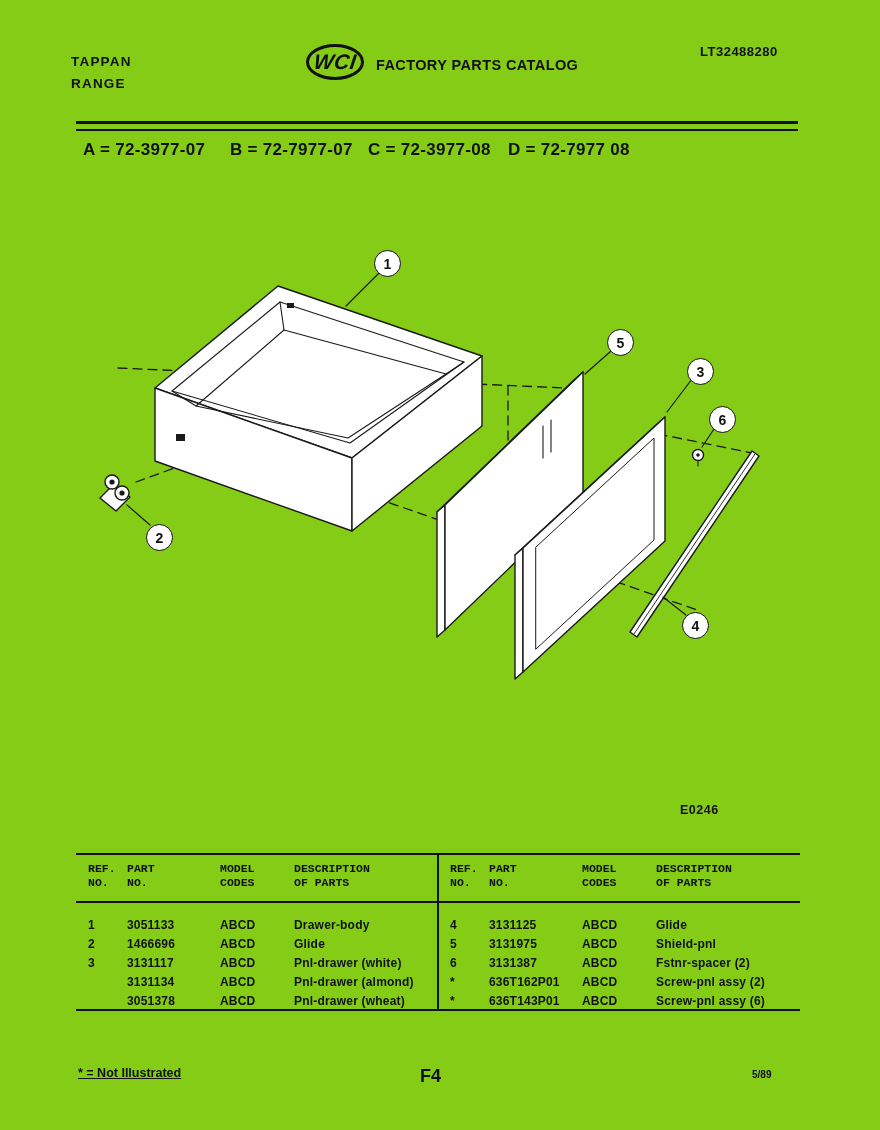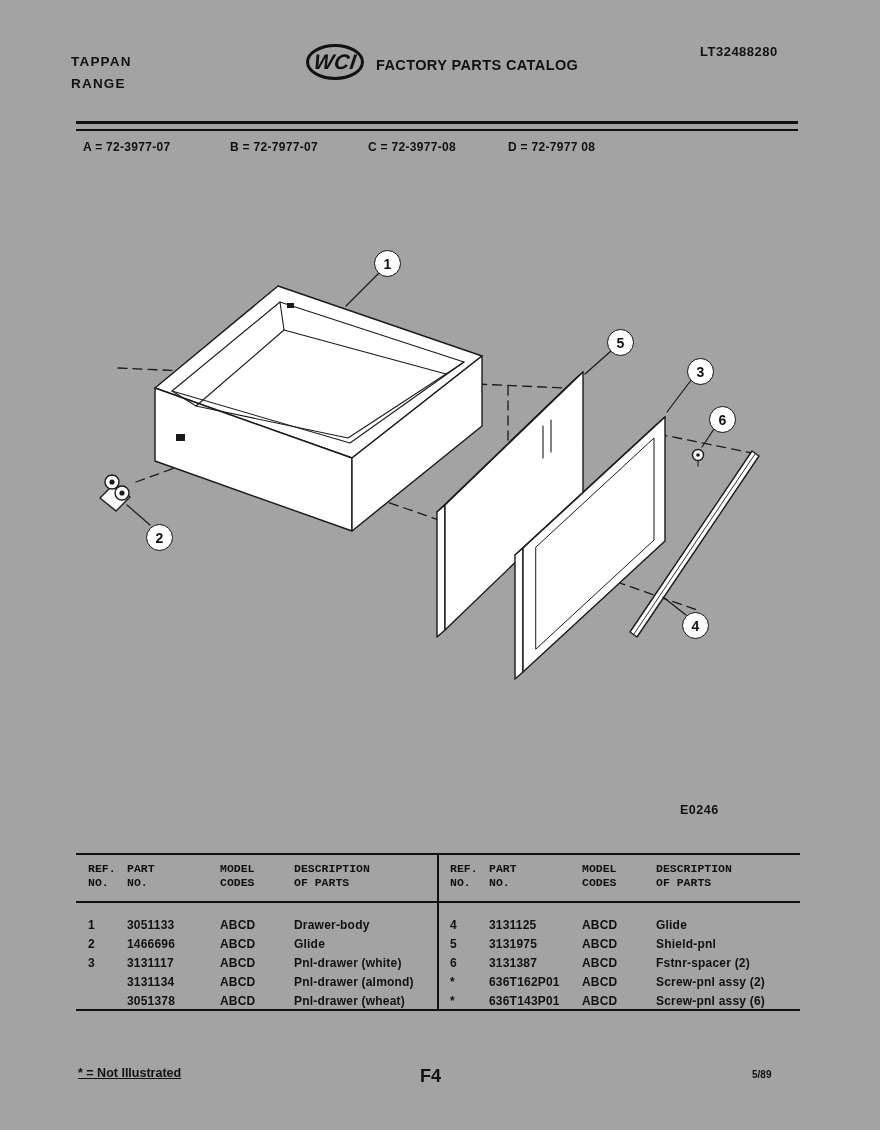--- a/index.html
+++ b/index.html
@@ -1,32 +1,32 @@
 <!DOCTYPE html>
 <html><head>
 <meta charset="utf-8">
 <style>
   * { box-sizing: border-box; margin: 0; padding: 0; }
   body { background: #d9d9d9; font-family: "Liberation Sans", sans-serif; }
   .page { position: relative; width: 880px; height: 1130px; margin: 0 auto;
-          background: #a3a3a3; color: #111; overflow: hidden; }
+          background: #84cc16; color: #111; overflow: hidden; }
   .abs { position: absolute; }
   
   .brand { left: 71px; top: 51px; font-size: 13.5px; font-weight: bold;
            letter-spacing: 1.2px; line-height: 22px; }
   .logo-oval { left: 306px; top: 44px; width: 58px; height: 36px;
                border: 3px solid #111; border-radius: 50%;
                display: flex; align-items: center; justify-content: center; }
   .logo-text { font-style: italic; font-weight: bold; font-size: 21px;
                letter-spacing: .5px; transform: skewX(-8deg); }
   .catalog-title { left: 376px; top: 57px; font-size: 14.5px; font-weight: bold; letter-spacing: .4px; }
   .doc-number { left: 700px; top: 44px; font-size: 13px; font-weight: bold; letter-spacing: .5px; }
   .rule1 { left: 76px; top: 121px; width: 722px; height: 3px; background: #111; }
   .rule2 { left: 76px; top: 129px; width: 722px; height: 2px; background: #111; }
-  .model-code { top: 140px; font-size: 12px; font-weight: bold; letter-spacing: .3px; }
+  .model-code { top: 140px; font-size: 17px; font-weight: bold; letter-spacing: .3px; }
   
   .diagram-svg { left: 0; top: 198px; }
   .callout { position: absolute; width: 27px; height: 27px; border: 1.7px solid #111;
              border-radius: 50%; background: #fff; display: flex; align-items: center;
              justify-content: center; font-size: 14px; font-weight: bold; }
   .figure-code { left: 680px; top: 803px; font-size: 12.5px; font-weight: bold; letter-spacing: .5px; }
   
   .parts-table { left: 76px; top: 853px; width: 724px; height: 158px;
                  border-top: 2.5px solid #111; border-bottom: 2.5px solid #111; font-weight: bold; }
   .tv-divider { position: absolute; left: calc(50% - 1px); top: 0; bottom: 0; width: 2px; background: #111; }

